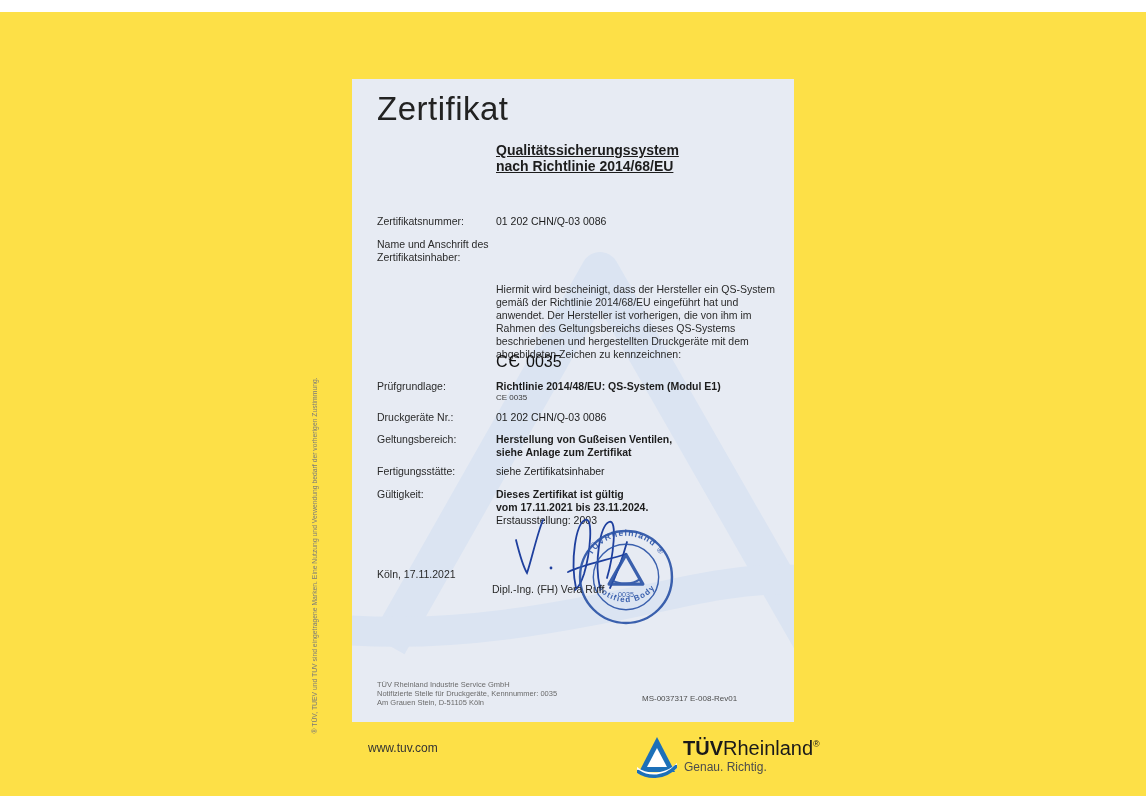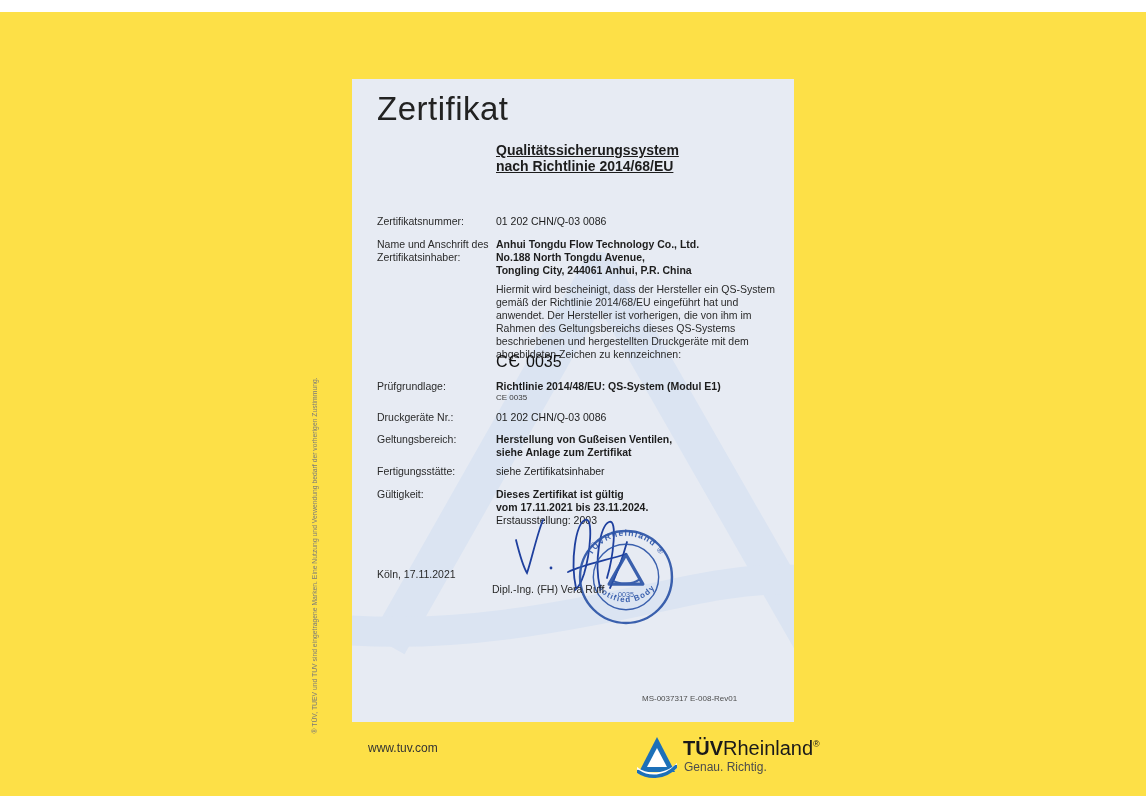--- a/index.html
+++ b/index.html
@@ -66,25 +66,20 @@
       <div>nach Richtlinie 2014/68/EU</div>
     </div>
 
     <div class="lbl" style="top:136px">Zertifikatsnummer:</div>
     <div class="val" style="top:136px">01 202 CHN/Q-03 0086</div>
 
     <div class="lbl" style="top:159px">
       <div>Name und Anschrift des</div>
       <div>Zertifikatsinhaber:</div>
     </div>
-    <div class="val bold" style="top:159px">
-      <div>Anhui Tongdu Flow Technology Co., Ltd.</div>
-      <div>No.188 North Tongdu Avenue,</div>
-      <div>Tongling City, 244061 Anhui, P.R. China</div>
-    </div>
 
     <div class="para" style="top:204px">
       <div>Hiermit wird bescheinigt, dass der Hersteller ein QS-System</div>
       <div>gemäß der Richtlinie 2014/68/EU eingeführt hat und</div>
       <div>anwendet. Der Hersteller ist vorherigen, die von ihm im</div>
       <div>Rahmen des Geltungsbereichs dieses QS-Systems</div>
       <div>beschriebenen und hergestellten Druckgeräte mit dem</div>
       <div>abgebildeten Zeichen zu kennzeichnen:</div>
     </div>
 
@@ -144,20 +139,25 @@
         <text font-size="7.8" font-weight="bold" letter-spacing="1.2">
           <textPath href="#stampBot" startOffset="50%" text-anchor="middle">Notified Body</textPath>
         </text>
         <text x="47" y="67" font-size="7" text-anchor="middle">0035</text>
       </g>
     </svg>
 
     <div class="place-date">Köln, 17.11.2021</div>
     <div class="signer">Dipl.-Ing. (FH) Vera Ruff</div>
 
+    <div class="fineprint">
+      <div>TÜV Rheinland Industrie Service GmbH</div>
+      <div>Notifizierte Stelle für Druckgeräte, Kennnummer: 0035</div>
+      <div>Am Grauen Stein, D-51105 Köln</div>
+    </div>
     <div class="docref">MS-0037317 E-008-Rev01</div>
   </div>
 
   <div class="website">www.tuv.com</div>
 
   <div class="brandblock">
     <svg class="brand-tri" width="40" height="44" viewBox="0 0 40 44" aria-hidden="true">
       <path d="M 20 2 L 38 37 L 2 37 Z" fill="#1c70b8"></path>
       <path d="M 20 13 L 30 32 L 10 32 Z" fill="#ffffff"></path>
       <path d="M 0 32 C 10 40 28 40 40 28 L 40 33 C 28 44 10 44 0 38 Z" fill="#ffffff"></path>

